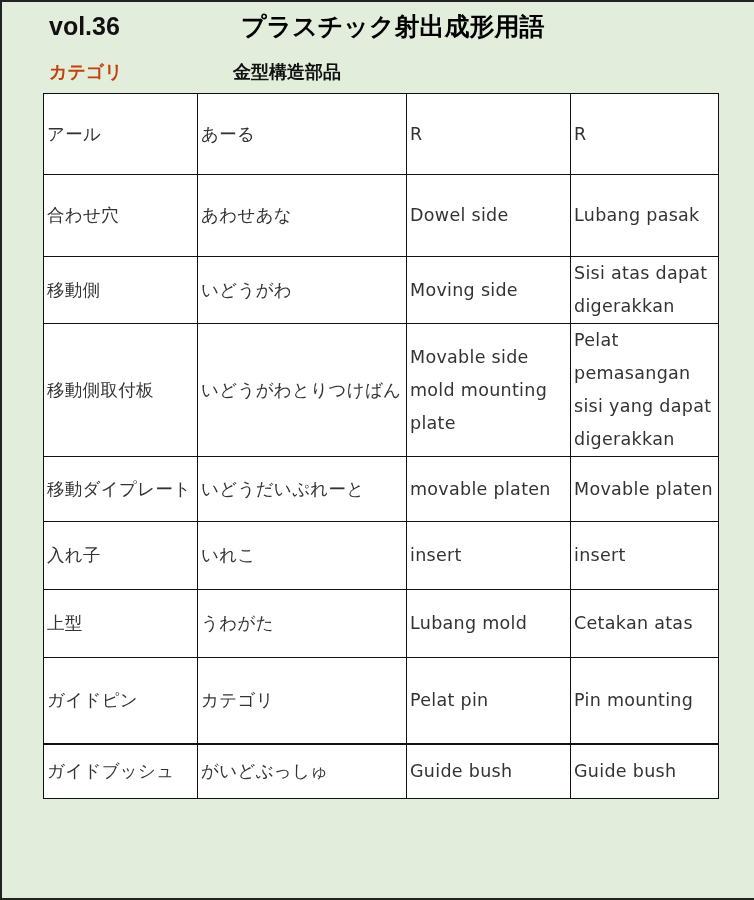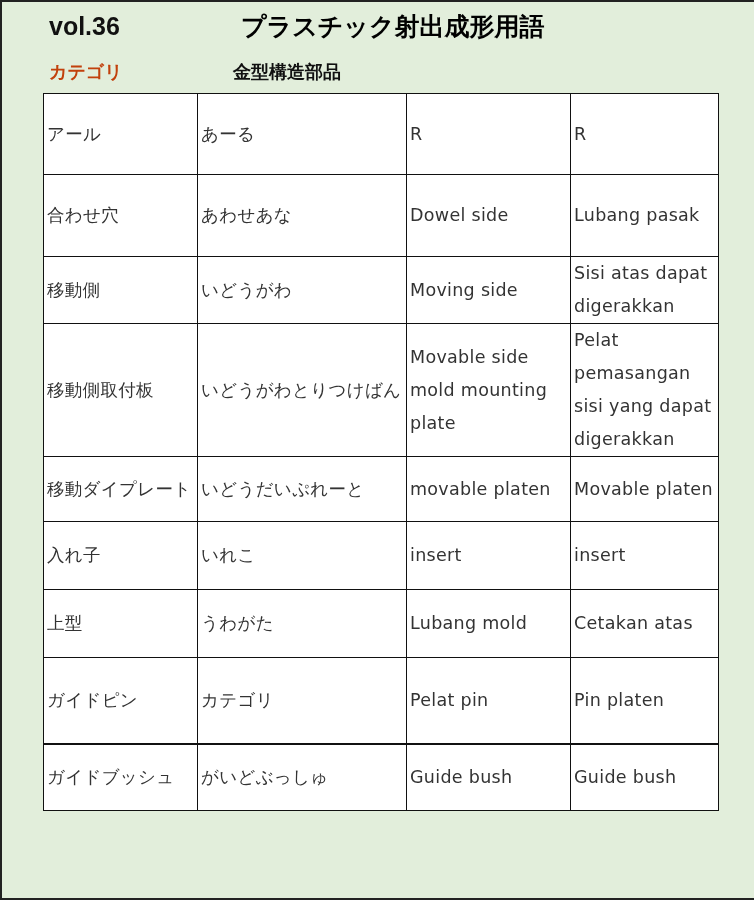--- a/index.html
+++ b/index.html
@@ -86,22 +86,22 @@
     <tr style="height:68px">
       <td>上型</td>
       <td>うわがた</td>
       <td>Lubang mold</td>
       <td>Cetakan atas</td>
     </tr>
     <tr style="height:86px">
       <td>ガイドピン</td>
       <td>カテゴリ</td>
       <td>Pelat pin</td>
-      <td>Pin platen</td>
+      <td>Pin mounting</td>
     </tr>
-    <tr style="height:67px">
+    <tr style="height:55px">
       <td class="thick-top">ガイドブッシュ</td>
       <td class="thick-top">がいどぶっしゅ</td>
       <td class="thick-top">Guide bush</td>
       <td class="thick-top">Guide bush</td>
     </tr>
   </tbody>
 </table>
 
 </body></html>

